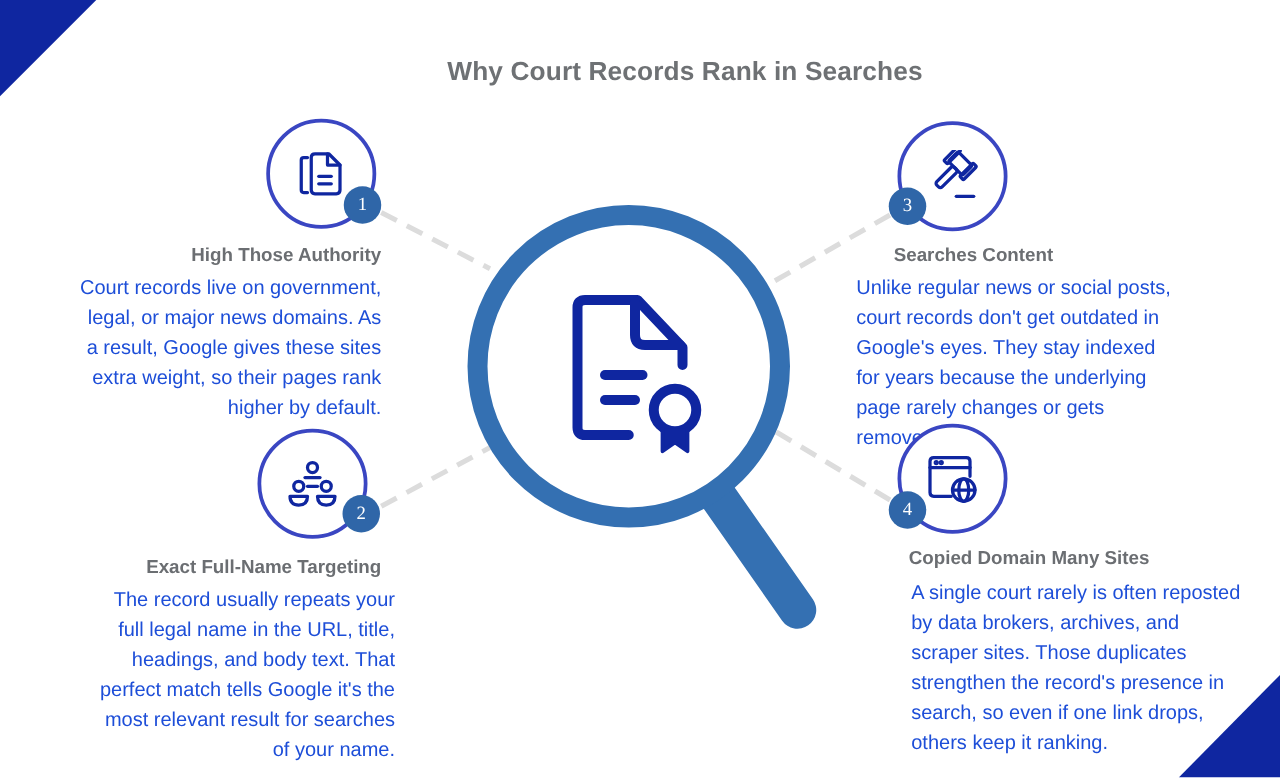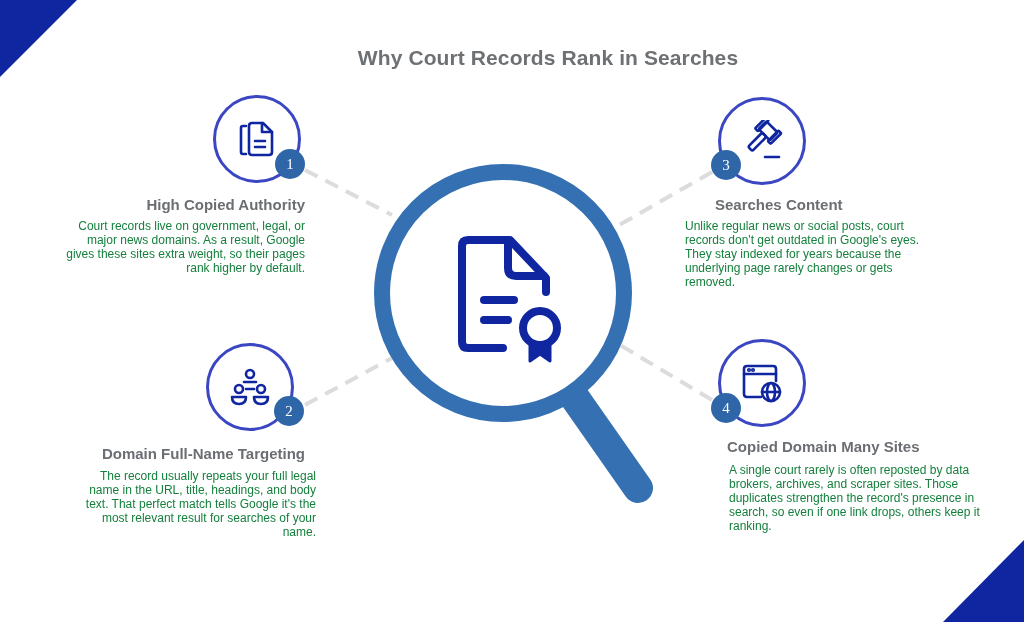--- a/index.html
+++ b/index.html
@@ -17,21 +17,21 @@
   }
   .badge {
     position: absolute; width: 30px; height: 30px; border-radius: 50%;
     background: #2f66a8; color: #fff; font-family: "Liberation Serif", "DejaVu Serif", serif;
     font-size: 15px; display: flex; align-items: center; justify-content: center;
   }
   .feature-title {
     position: absolute; font-size: 15px; font-weight: bold; color: #6b6e72; white-space: nowrap;
   }
   .feature-body {
-    position: absolute; font-size: 12px; line-height: 14px; color: #15803d;
+    position: absolute; font-size: 16px; line-height: 24px; color: #1d4ed8;
   }
   .right-align { text-align: right; }
   .left-align { text-align: left; }
   svg { display: block; }
 </style>
 </head>
 <body>
 
 <div class="canvas">
 
@@ -66,36 +66,36 @@
   <div class="icon-circle" style="left:213px;top:95px;">
     <svg width="40" height="40" viewBox="0 0 40 40" fill="none" stroke="#0f26a0" stroke-width="2.6" stroke-linecap="round" stroke-linejoin="round">
       <path d="M9,7 L6,7 Q4,7 4,9 L4,33 Q4,35 6,35 L9,35"></path>
       <path d="M12,7 Q12,4 15,4 L26,4 L35,13 L35,33 Q35,36 32,36 L15,36 Q12,36 12,33 Z"></path>
       <path d="M25,4 L25,13 L35,13"></path>
       <line x1="18" y1="22" x2="28" y2="22"></line>
       <line x1="18" y1="28" x2="28" y2="28"></line>
     </svg>
   </div>
   <div class="badge" style="left:275px;top:149px;">1</div>
-  <div class="feature-title right-align" style="right:719px;top:196px;">High Copied Authority</div>
+  <div class="feature-title right-align" style="right:719px;top:196px;">High Those Authority</div>
   <div class="feature-body right-align" style="left:58px;top:219px;width:247px;">Court records live on government, legal, or major news domains. As a result, Google gives these sites extra weight, so their pages rank higher by default.</div>
 
   <div class="icon-circle" style="left:206px;top:343px;">
     <svg width="42" height="40" viewBox="0 0 42 40" fill="none" stroke="#0f26a0" stroke-width="2.6" stroke-linecap="round" stroke-linejoin="round">
       <circle cx="21" cy="7" r="4"></circle>
       <line x1="15" y1="15" x2="27" y2="15"></line>
       <circle cx="10" cy="22" r="4"></circle>
       <circle cx="32" cy="22" r="4"></circle>
       <line x1="17" y1="22" x2="25" y2="22"></line>
       <path d="M3,30 L17,30 Q17,37 10,37 Q3,37 3,30 Z"></path>
       <path d="M25,30 L39,30 Q39,37 32,37 Q25,37 25,30 Z"></path>
     </svg>
   </div>
   <div class="badge" style="left:274px;top:396px;">2</div>
-  <div class="feature-title right-align" style="right:719px;top:445px;">Domain Full-Name Targeting</div>
+  <div class="feature-title right-align" style="right:719px;top:445px;">Exact Full-Name Targeting</div>
   <div class="feature-body right-align" style="left:76px;top:469px;width:240px;">The record usually repeats your full legal name in the URL, title, headings, and body text. That perfect match tells Google it's the most relevant result for searches of your name.</div>
 
   <div class="icon-circle" style="left:718px;top:97px;">
     <svg width="42" height="42" viewBox="0 0 42 42" fill="none" stroke="#0f26a0" stroke-width="2.6" stroke-linecap="round" stroke-linejoin="round">
       <g transform="rotate(45 24 14)">
         <rect x="16" y="4" width="16" height="11" rx="1.5"></rect>
         <rect x="13" y="2" width="4" height="15" rx="1"></rect>
         <rect x="31" y="2" width="4" height="15" rx="1"></rect>
         <rect x="21" y="15" width="6" height="20" rx="2"></rect>
       </g>

